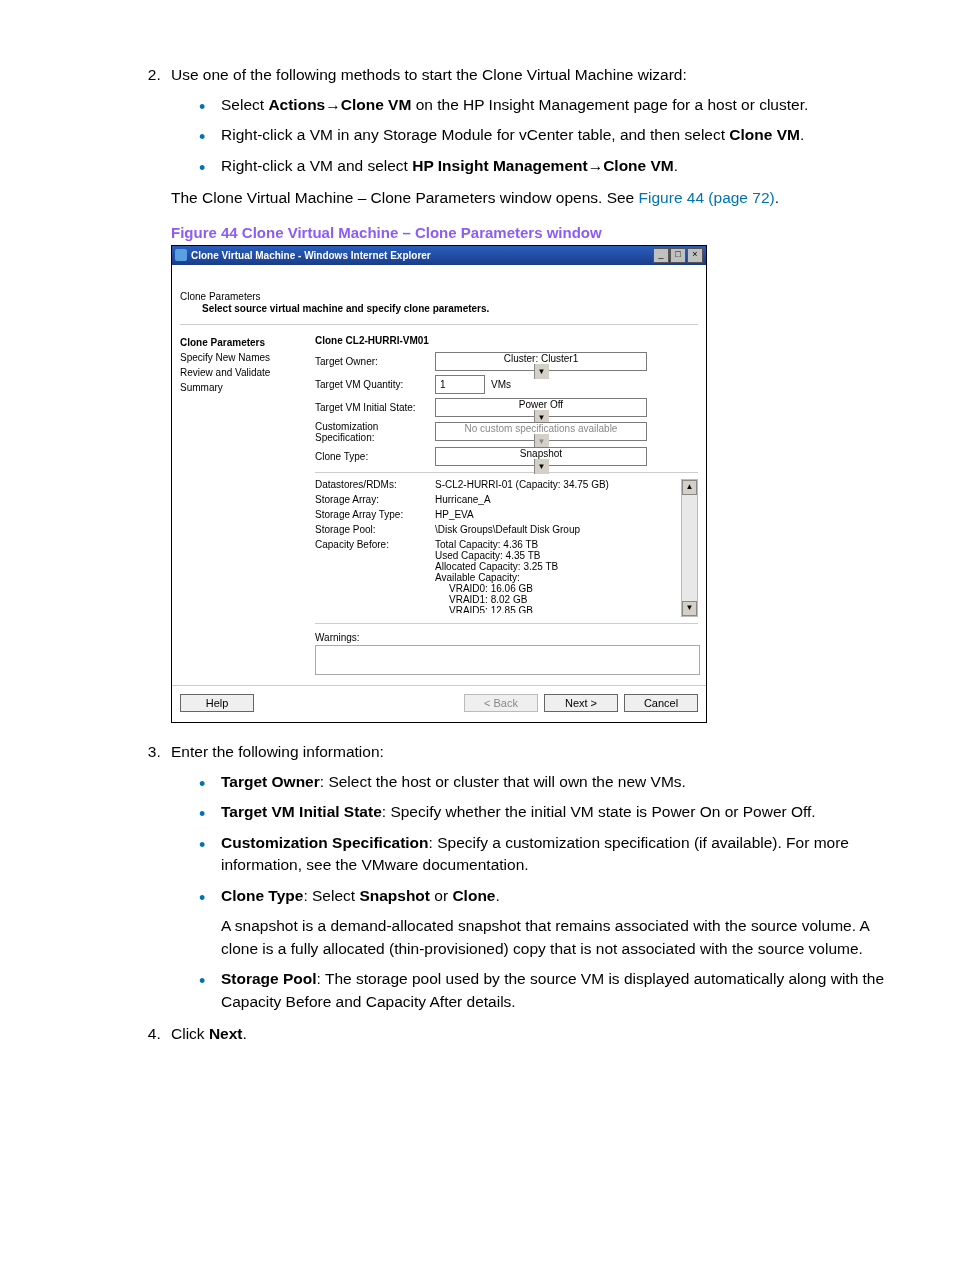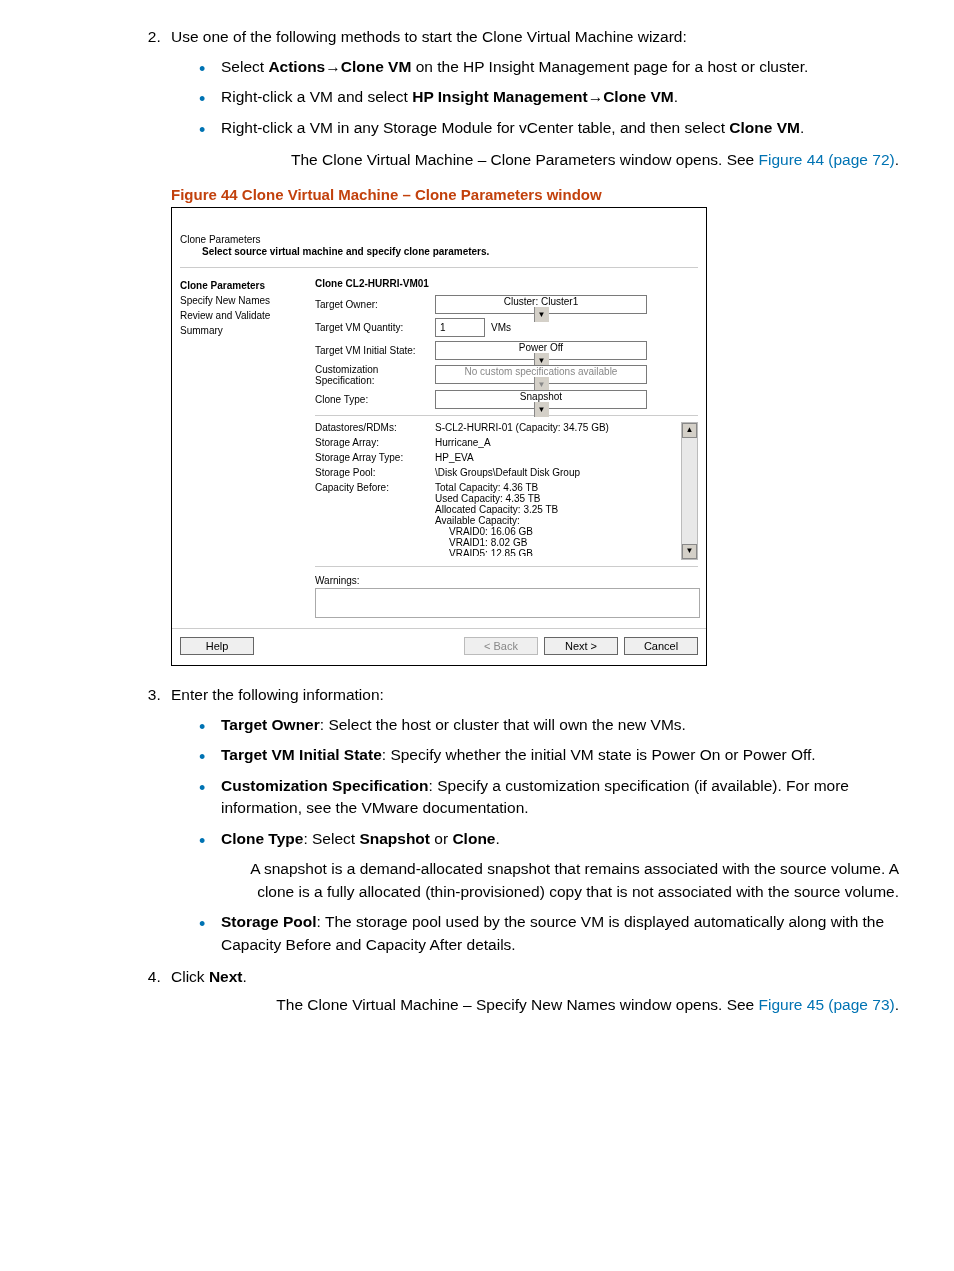--- a/index.html
+++ b/index.html
@@ -5,33 +5,33 @@
   body {
     font-family: Arial, Helvetica, sans-serif;
     font-size: 15px;
     color: #000;
     margin: 0;
     padding: 0;
     width: 954px;
     background: #fff;
   }
   .page {
-    padding: 28px 55px 30px 70px;
+    padding: 66px 55px 30px 70px;
   }
   ol.main { list-style: decimal; margin: 0; padding-left: 95px; }
   ol.main > li { margin-bottom: 12px; padding-left: 6px;   font-size: 15.5px;}
   ul.bullets { list-style: none; margin: 10px 0 10px 28px; padding: 0; }
   ul.bullets > li { position: relative; padding-left: 22px; margin-bottom: 8px;   line-height: 1.45;}
   ul.bullets > li::before {
     content: "•"; position: absolute; left: 0; top: 0; color: #0073b3; font-size: 18px;
   }
   .bold { font-weight: bold; }
   .link { color: #0073b3; }
-  .fig-caption { color: #c2410c; font-weight: bold; margin: 14px 0 2px 0; font-size: 15px;}
-  .para { margin: 8px 0 8px 0; line-height:1.45;text-align:right;}
+  .fig-caption { color: #8b5cf6; font-weight: bold; margin: 14px 0 2px 0; font-size: 15px;}
+  .para { margin: 8px 0 8px 0; line-height:1.45;}
 
   
   .dlg-win {
     width: 534px; border: 1px solid #000; margin: 4px 0 20px 0;
     font-family: Tahoma, Arial, sans-serif; font-size: 10px;
     background: #fff;
   }
   .titlebar {
     display:flex; align-items:center; justify-content:space-between;
     background: linear-gradient(#2a5fbd,#1a3c8a); color:#fff; padding:2px 3px; font-weight:bold; font-size:10px;
@@ -75,34 +75,45 @@
 
 <div class="page">
 <ol class="main" start="2">
   <li>
     <span>Use one of the following methods to start the Clone Virtual Machine wizard:</span>
     <ul class="bullets">
       <li>
         <span>Select </span><span class="bold">Actions</span><span>→</span><span class="bold">Clone VM</span><span> on the HP Insight Management page for a host or cluster.</span>
       </li>
       <li>
+        <span>Right-click a VM in any Storage Module for vCenter table, and then select </span><span class="bold">Clone VM</span><span>.</span>
+      </li>
+      <li>
         <span>Right-click a VM and select </span><span class="bold">HP Insight Management</span><span>→</span><span class="bold">Clone VM</span><span>.</span>
-      </li>
-      <li>
-        <span>Right-click a VM in any Storage Module for vCenter table, and then select </span><span class="bold">Clone VM</span><span>.</span>
       </li>
     </ul>
     <div class="para">
       <span>The Clone Virtual Machine – Clone Parameters window opens. See </span><span class="link">Figure 44 (page 72)</span><span>.</span>
     </div>
 
     <div class="fig-caption">Figure 44 Clone Virtual Machine – Clone Parameters window</div>
 
     
     <div class="dlg-win">
+      <div class="titlebar">
+        <div class="tb-left">
+          <span class="tb-ico"></span>
+          <span>Clone Virtual Machine - Windows Internet Explorer</span>
+        </div>
+        <div class="tb-btns">
+          <div class="tb-btn">_</div>
+          <div class="tb-btn">□</div>
+          <div class="tb-btn">×</div>
+        </div>
+      </div>
       <div class="dlg-body">
         <div class="dlg-hdr-title">Clone Parameters</div>
         <div class="dlg-hdr-sub">Select source virtual machine and specify clone parameters.</div>
         <div class="dlg-cols">
           <div class="dlg-side">
             <div class="bold">Clone Parameters</div>
             <div>Specify New Names</div>
             <div>Review and Validate</div>
             <div>Summary</div>
           </div>
@@ -212,19 +223,16 @@
       <li>
         <span class="bold">Clone Type</span><span>: Select </span><span class="bold">Snapshot</span><span> or </span><span class="bold">Clone</span><span>.</span>
         <div class="para">A snapshot is a demand-allocated snapshot that remains associated with the source volume. A clone is a fully allocated (thin-provisioned) copy that is not associated with the source volume.</div>
       </li>
       <li><span class="bold">Storage Pool</span><span>: The storage pool used by the source VM is displayed automatically along with the Capacity Before and Capacity After details.</span></li>
     </ul>
   </li>
 
   <li>
     <span>Click </span><span class="bold">Next</span><span>.</span>
-    <div class="para">
-      <span>The Clone Virtual Machine – Specify New Names window opens. See </span><span class="link">Figure 45 (page 73)</span><span>.</span>
-    </div>
   </li>
 </ol>
 
 </div>
 
 </body></html>

